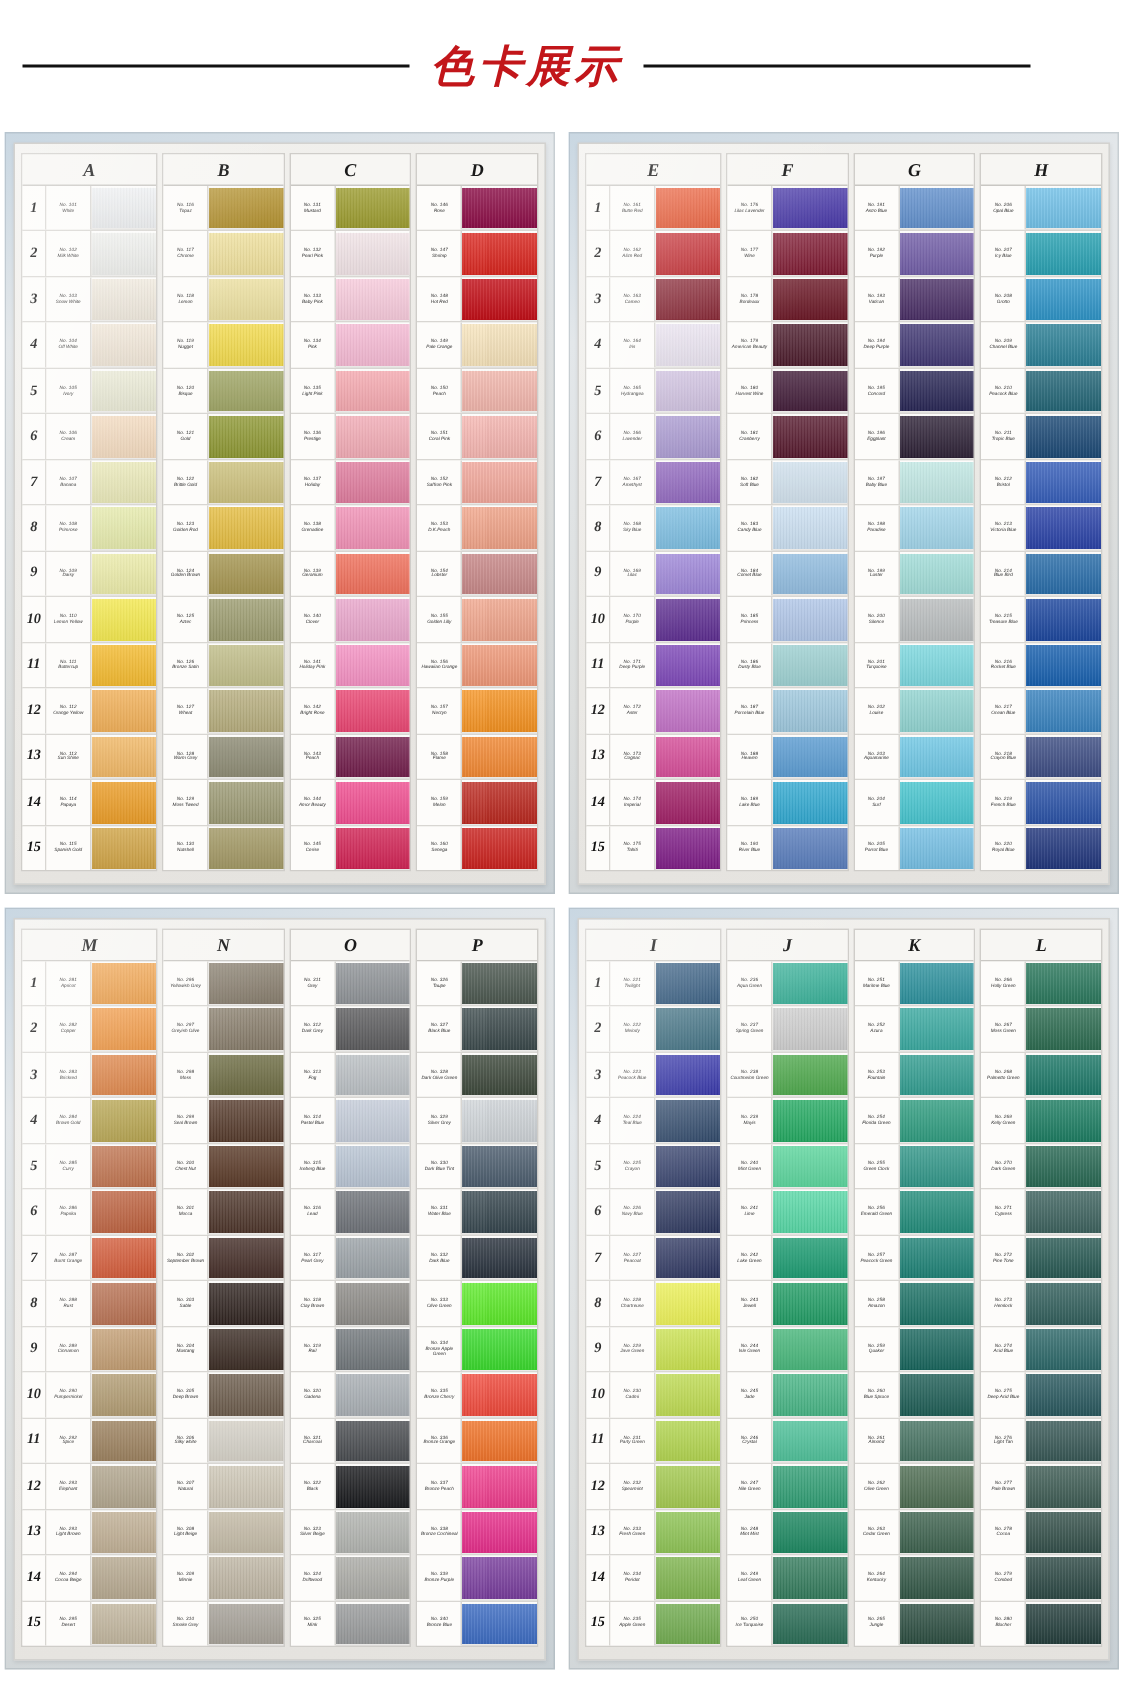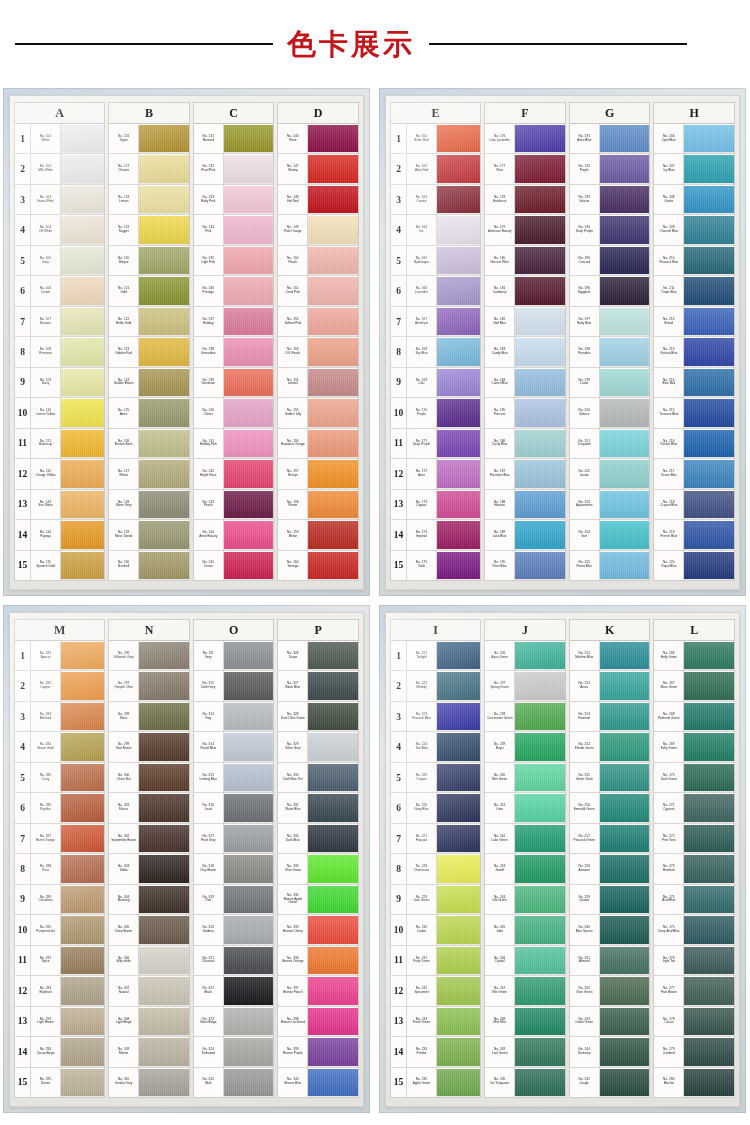--- a/index.html
+++ b/index.html
@@ -2,21 +2,21 @@
 <html><head>
 <meta charset="utf-8">
 <style>
   html,body{margin:0;padding:0;}
   body{
     width:750px;height:1125px;
     background:#ffffff;
     font-family:"Liberation Sans","DejaVu Sans",sans-serif;
     overflow:hidden;
   }
-  .page{position:relative;width:702px;height:1125px;}
+  .page{position:relative;width:702px;height:1125px;font-style:italic;}
 
   
   .header{
     height:80px;display:flex;align-items:center;justify-content:center;
     gap:14px;padding-top:8px;box-sizing:border-box;
   }
   .rule{height:2px;background:#111;flex:0 0 auto;}
   .rule.left{width:258px;}
   .rule.right{width:258px;}
   .title{

